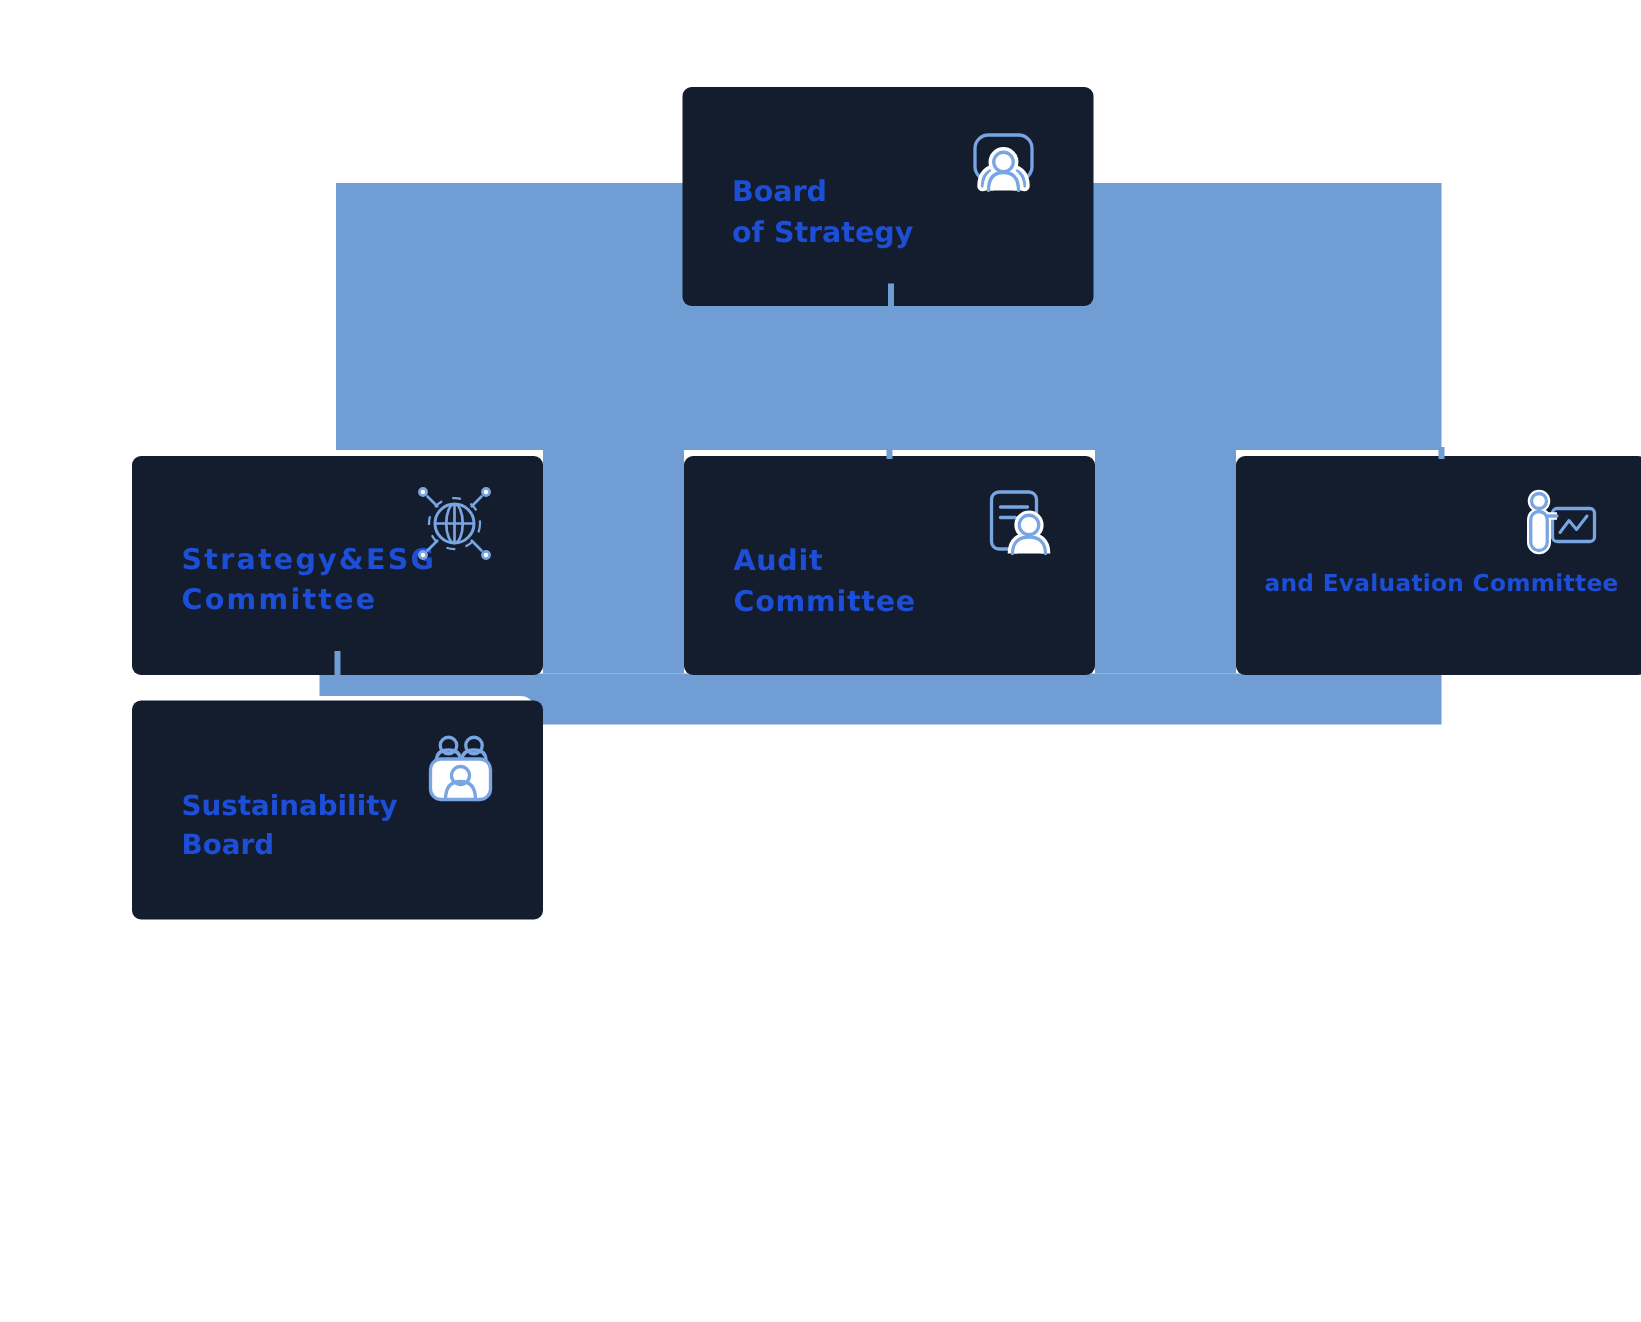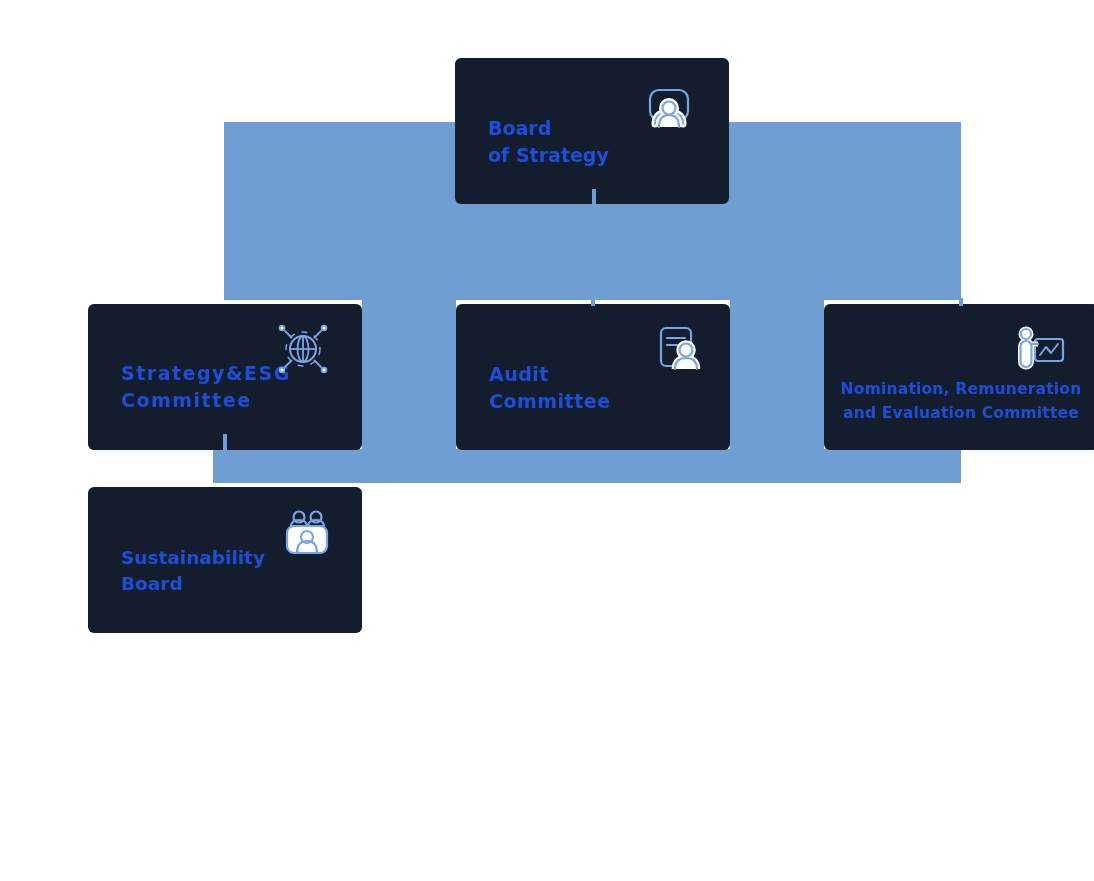--- a/index.html
+++ b/index.html
@@ -25,21 +25,21 @@
     border-radius:10px;z-index:2;
   }
   .card::before{
     content:"";position:absolute;left:-5px;right:-5px;top:3px;bottom:-12px;
     background:#141d2e;border-radius:6px;z-index:-1;
   }
   .card-board{left:460px;top:55px;}
   .card-strategy{left:93px;top:301px;}
   .card-audit{left:461px;top:301px;}
   .card-nomination{left:829px;top:301px;}
-  .card-sustainability{left:93px;top:484px;}
+  .card-sustainability{left:93px;top:464px;}
   
   .label{
     position:absolute;left:28px;top:60px;
     color:#1d4ed8;font-weight:700;font-size:19px;line-height:27px;
   }
   .label span{display:block;}
   .card-strategy .label{letter-spacing:1.5px;top:59px;}
   .card-audit .label{letter-spacing:0.5px;}
   .card-sustainability .label{font-size:18.5px;line-height:26px;top:61px;}
   .card-nomination .label{
@@ -144,21 +144,20 @@
         <g stroke="#7aa5e3" stroke-width="2.2" stroke-linecap="round" fill="none">
           <circle cx="33" cy="27" r="6.5" fill="#ffffff"></circle>
           <path d="M22 46 c0-8 5-11 11-11 s11 3 11 11"></path>
         </g>
       </svg>
     </div>
   </div>
 
   <div class="card card-nomination">
     <div class="label">
-      <span>Nomination, Remuneration</span>
       <span>and Evaluation Committee</span>
     </div>
     <div class="icon">
       <svg width="52" height="52" viewBox="0 0 52 52" fill="none">
         <rect x="20" y="14" width="28" height="22" rx="3" stroke="#7aa5e3" stroke-width="2.2"></rect>
         <polyline points="25,30 31,22 36,28 43,19" stroke="#7aa5e3" stroke-width="2" stroke-linecap="round" stroke-linejoin="round"></polyline>
         <g stroke="#ffffff" stroke-width="5" fill="#ffffff">
           <circle cx="11" cy="9" r="5"></circle>
             <rect x="5.5" y="16" width="11" height="26" rx="5.5"></rect>
             <line x1="16" y1="19" x2="23" y2="19"></line>

